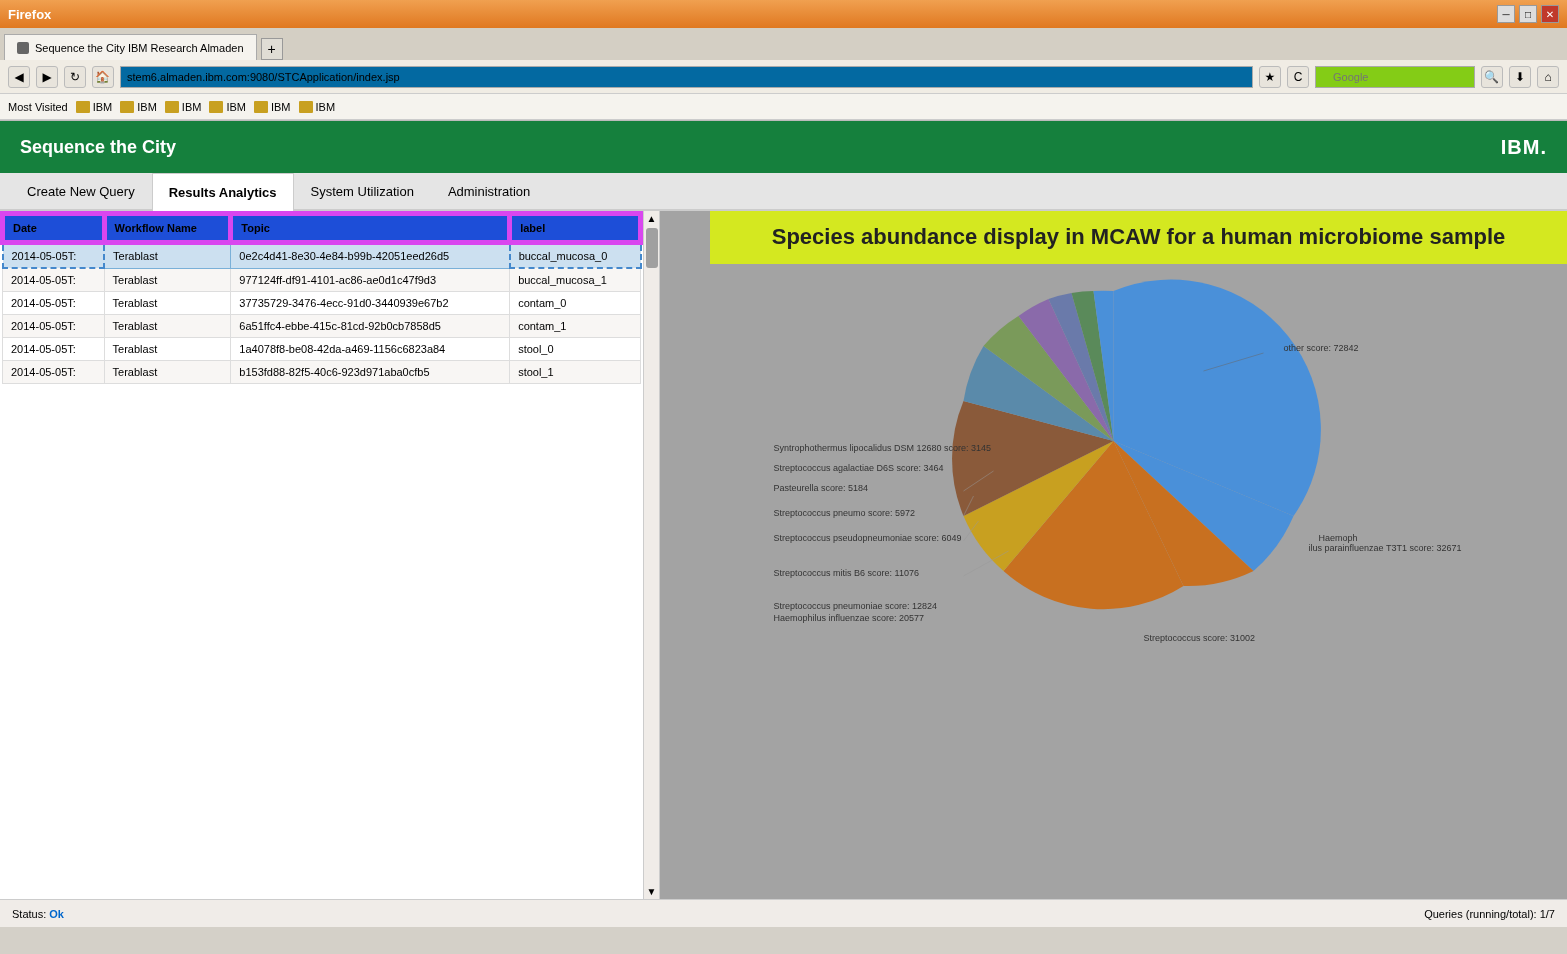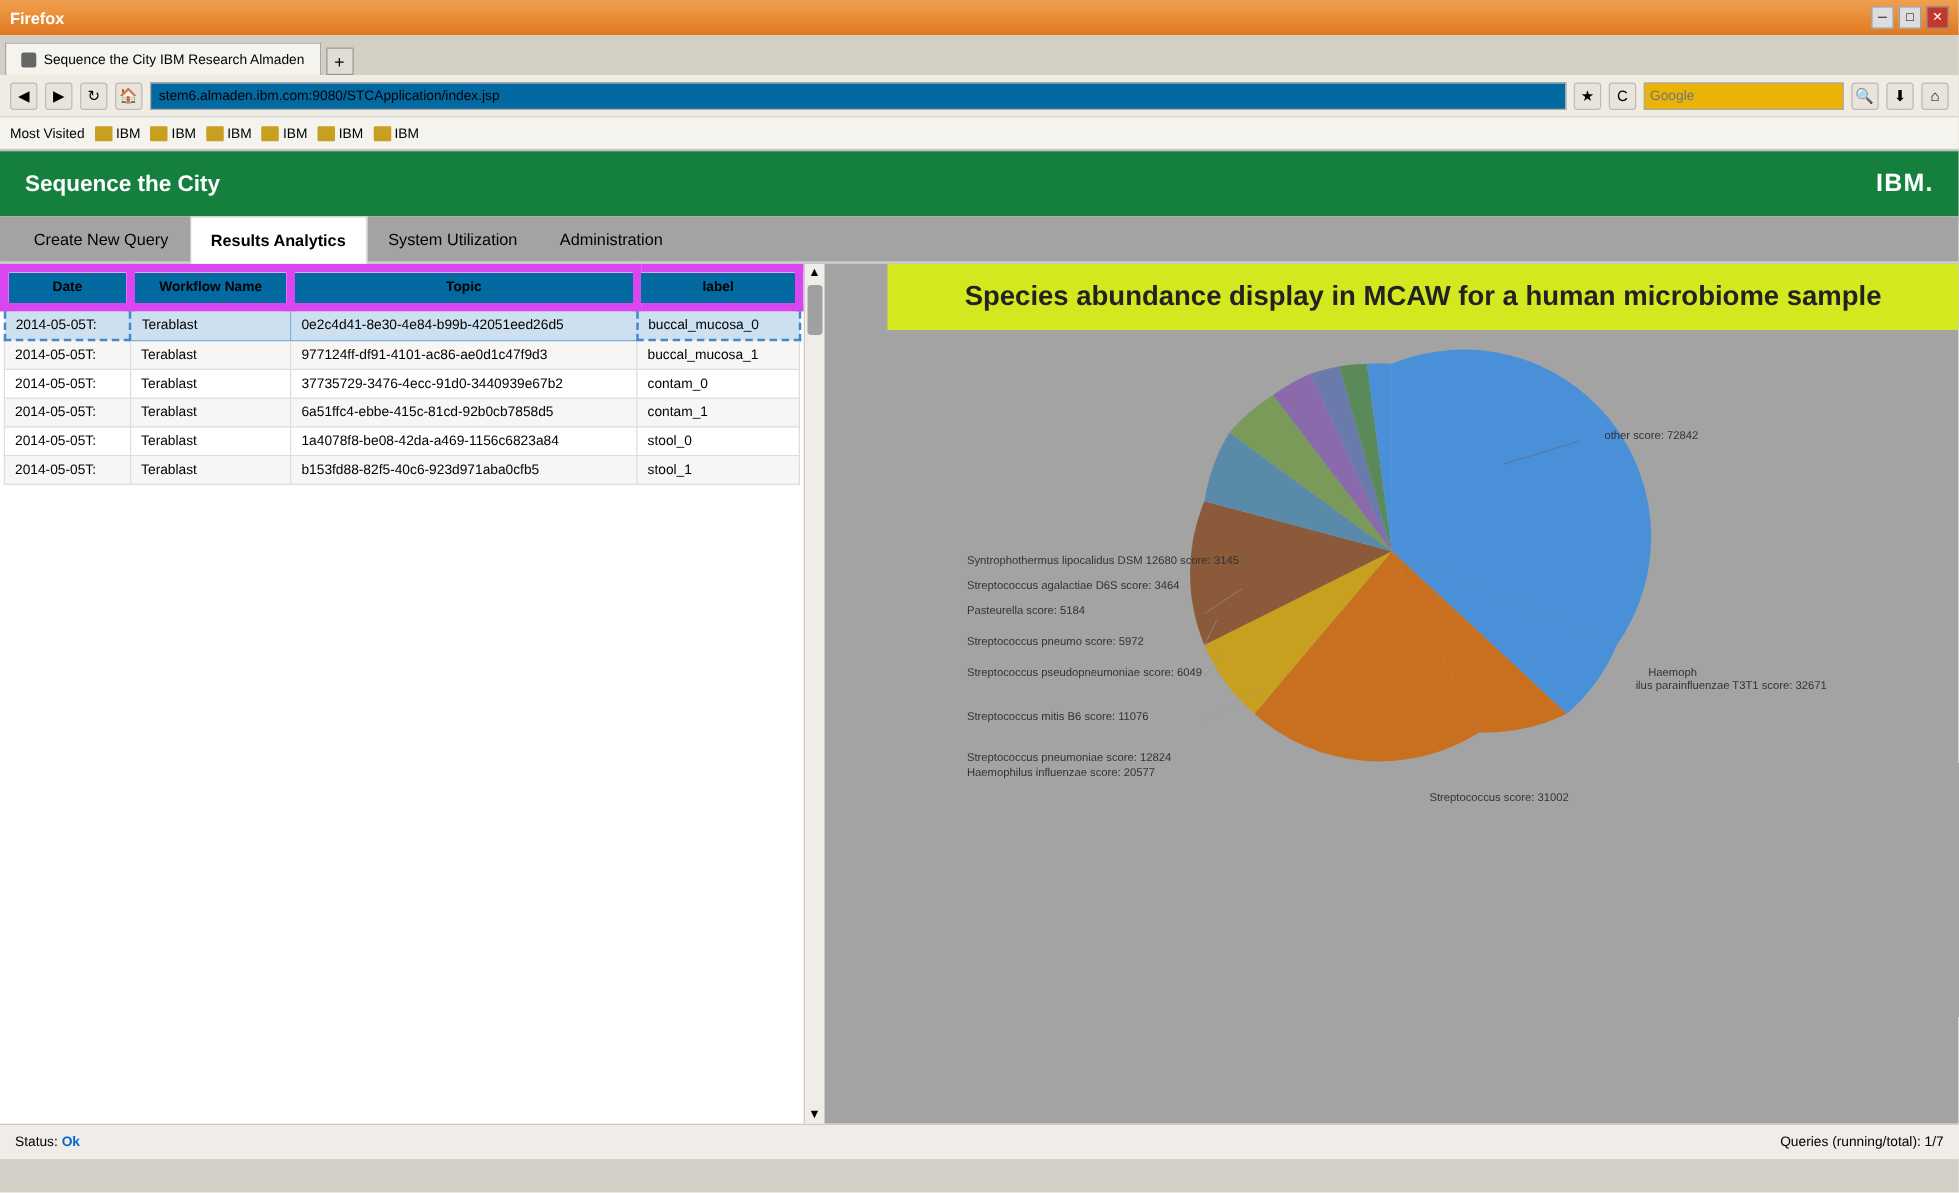--- a/index.html
+++ b/index.html
@@ -14,43 +14,43 @@
     .win-btn.close { background: #c0392b; color: white; }
 
     .tab-bar { display: flex; align-items: flex-end; background: #d4cfc4; padding: 16px 4px 0; height: 32px; }
     .browser-tab { background: #f5f3ee; border: 1px solid #aaa; border-bottom: none; padding: 4px 12px; display: flex; align-items: center; gap: 6px; font-size: 11px; height: 26px; }
     .browser-tab .tab-favicon { width: 12px; height: 12px; background: #666; border-radius: 2px; }
     .new-tab-btn { width: 22px; height: 22px; border: 1px solid #999; background: #e0ddd5; display: flex; align-items: center; justify-content: center; font-size: 14px; margin-left: 4px; cursor: pointer; }
 
     .nav-bar { background: #f0ece4; border-bottom: 1px solid #ccc; padding: 4px 8px; display: flex; align-items: center; gap: 6px; height: 34px; }
     .nav-btn { width: 22px; height: 22px; border: 1px solid #bbb; background: #e8e4dc; display: flex; align-items: center; justify-content: center; font-size: 12px; cursor: pointer; border-radius: 3px; }
     .address-bar { flex: 1; height: 22px; border: 1px solid #aaa; padding: 0 6px; font-size: 11px; background: #0369a1; }
-    .search-bar { width: 160px; height: 22px; border: 1px solid #aaa; padding: 0 4px; font-size: 11px; background: #eab308; }
+    .search-bar { width: 160px; height: 22px; border: 1px solid #aaa; padding: 0 17px; font-size: 11px; background: #84cc16; }
 
     .bookmarks-bar { background: #f5f3ee; border-bottom: 1px solid #ccc; padding: 3px 8px; display: flex; align-items: center; gap: 8px; height: 26px; font-size: 11px; }
     .bookmark-item { display: flex; align-items: center; gap: 3px; cursor: pointer; }
     .bookmark-folder { width: 14px; height: 12px; background: #c8a020; border-radius: 1px; }
 
     
     .app-container { background: white; height: calc(954px - 28px - 32px - 34px - 26px - 28px); display: flex; flex-direction: column; }
     .app-header { background: #15803d; color: white; padding: 10px 20px; display: flex; align-items: center; justify-content: space-between; height: 52px; }
     .app-title { font-size: 18px; font-weight: bold; }
     .ibm-logo { color: white; font-size: 20px; font-weight: bold; letter-spacing: 1px; }
 
-    .app-tabs { background: #a3a3a3; border-bottom: 2px solid #ccc; display: flex; padding: 0 10px; height: 38px; }
+    .app-tabs { background: #e5e5e5; border-bottom: 2px solid #ccc; display: flex; padding: 0 10px; height: 38px; }
     .app-tab { padding: 8px 16px; cursor: pointer; border: 1px solid transparent; border-bottom: none; font-size: 13px; display: flex; align-items: center; }
     .app-tab.active { background: white; border-color: #ccc; border-bottom-color: white; margin-bottom: -2px; font-weight: bold; }
 
     .app-main { display: flex; flex: 1; overflow: hidden; }
 
     
     .table-area { width: 660px; border-right: 1px solid #ccc; display: flex; flex-direction: column; }
     .table-scroll { flex: 1; overflow-y: auto; overflow-x: hidden; }
     .data-table { width: 100%; border-collapse: collapse; font-size: 11px; }
-    .data-table th { background: #0369a1; border: 7px solid #d946ef; padding: 6px 8px; text-align: center; font-weight: bold; position: sticky; top: 0; }
+    .data-table th { background: #1d4ed8; border: 5px solid #d946ef; padding: 6px 8px; text-align: left; font-weight: bold; position: sticky; top: 0; }
     .data-table td { border: 1px solid #ddd; padding: 5px 8px; vertical-align: top; }
     .data-table tr:nth-child(even) { background: #f8f6f4; }
     .data-table tr.selected { background: #cce0f0; }
     .data-table tr.selected td { border-color: #7ab0d8; }
     .selected-cell { border: 2px dashed #4488cc !important; }
 
     .scroll-track { width: 16px; background: #f0ece8; border-left: 1px solid #ccc; display: flex; flex-direction: column; align-items: center; }
     .scroll-thumb { width: 12px; background: #a0a0a0; border-radius: 3px; margin: 2px; }
 
     

